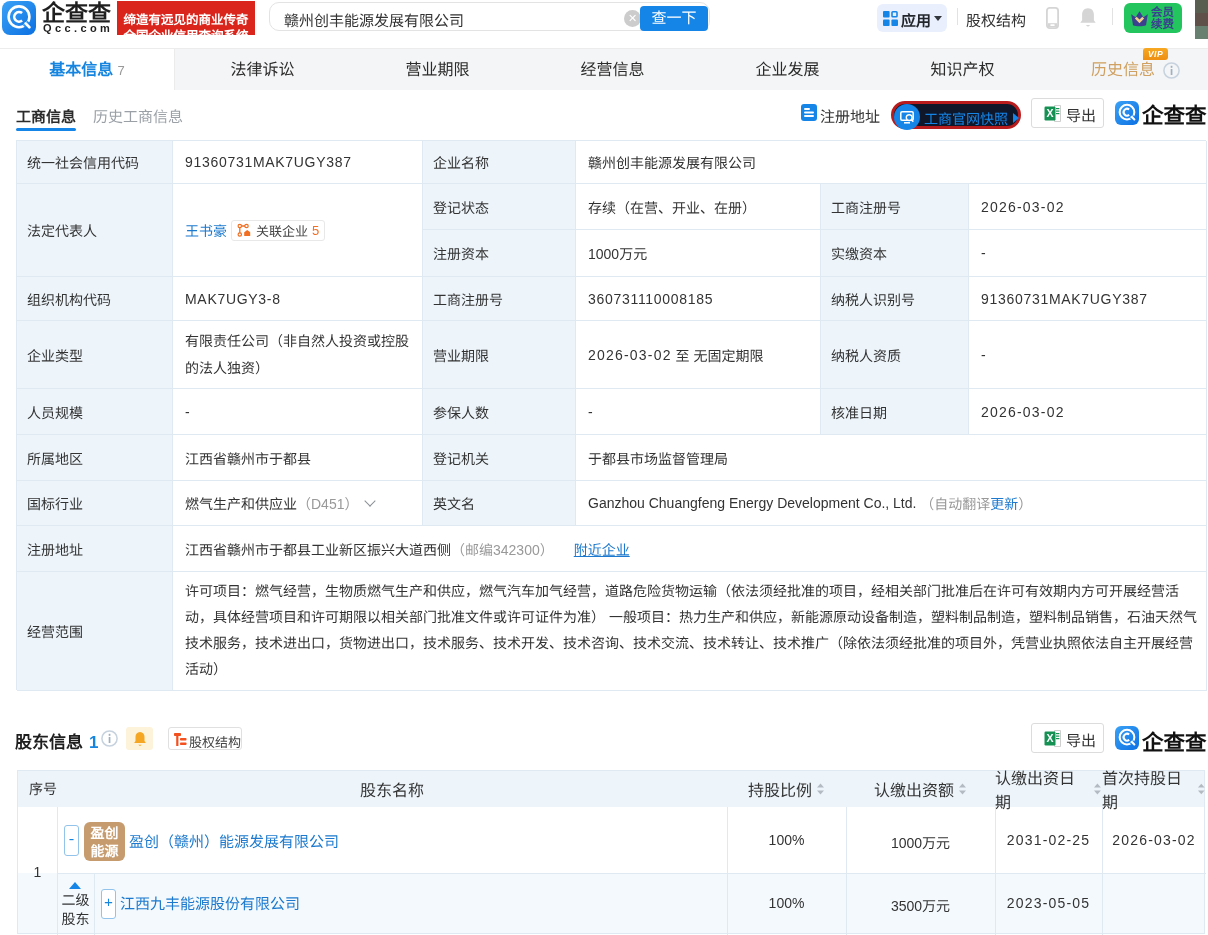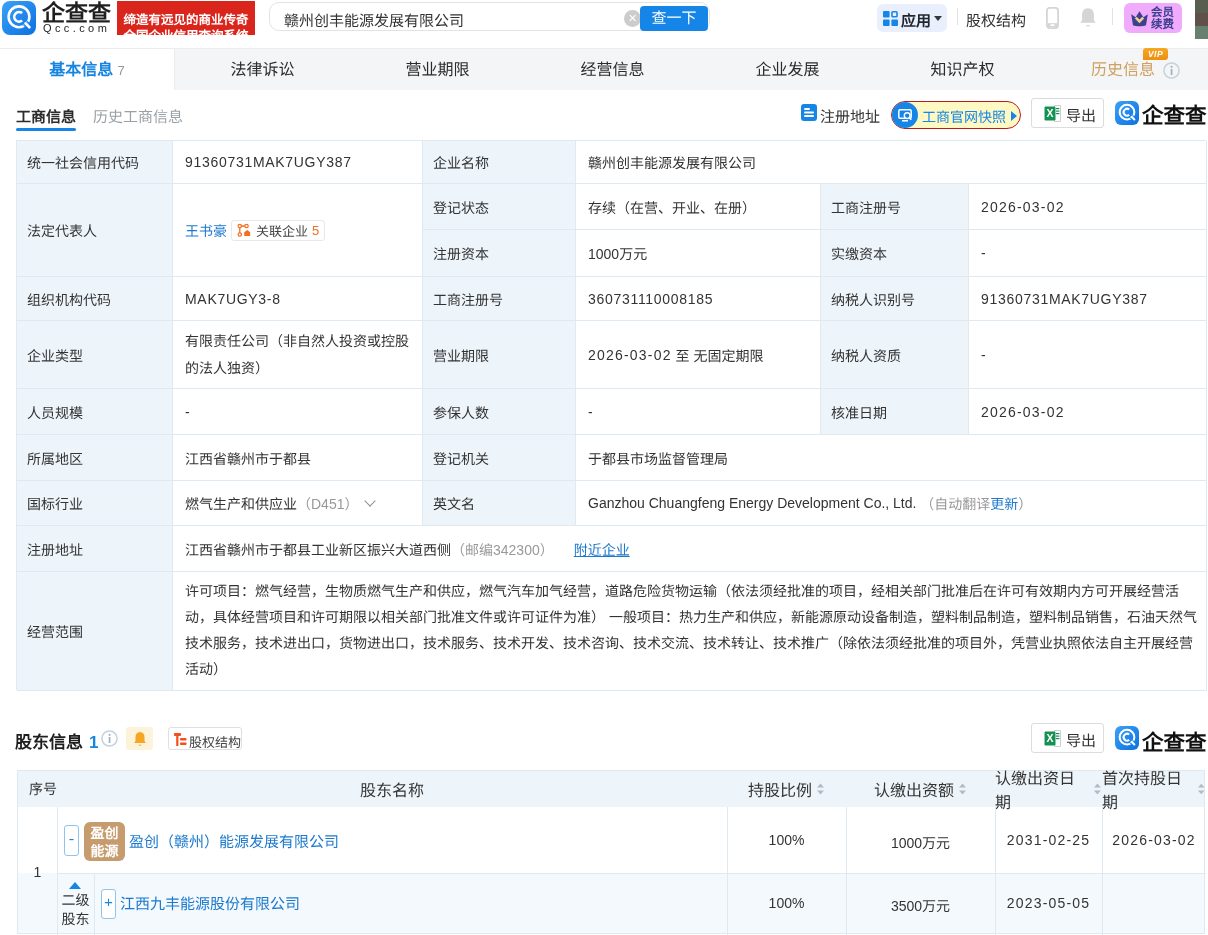--- a/index.html
+++ b/index.html
@@ -2,48 +2,48 @@
 <html lang="zh-CN"><head>
 <meta charset="utf-8">
 <style>
 *{margin:0;padding:0;box-sizing:border-box}
 html,body{width:1208px;height:935px;overflow:hidden}
 body{font-family:"Liberation Sans",sans-serif;background:#fff;color:#333;position:relative;font-size:14px}
 .abs{position:absolute}
 
 .hdr{position:absolute;left:0;top:0;width:1208px;height:48px;background:#fff}
 .logo-txt{position:absolute;left:42px;top:1px;font-size:23px;line-height:24px;font-weight:bold;color:#1f1f1f;letter-spacing:0px;white-space:nowrap}
-.logo-sub{position:absolute;left:43px;top:22px;font-size:11px;font-weight:normal;color:#1f1f1f;letter-spacing:3.4px;white-space:nowrap}
+.logo-sub{position:absolute;left:43px;top:22px;font-size:11px;font-weight:bold;color:#1f1f1f;letter-spacing:3.4px;white-space:nowrap}
 .redbadge{position:absolute;left:117px;top:1px;width:138px;height:33.5px;background:#da251c;color:#fff;font-size:12.5px;font-weight:bold;text-align:center;line-height:15.5px;padding-top:12px;white-space:nowrap}
 .search{position:absolute;left:269px;top:2px;width:441px;height:29px;border:1px solid #e3e3e3;border-radius:10px;background:#fff}
 .search .q{position:absolute;left:14px;top:6px;font-size:15px;color:#333}
 .clear{position:absolute;left:354px;top:6.5px;width:17px;height:17px;border-radius:50%;background:#ccc;color:#fff;font-size:11px;text-align:center;line-height:17px}
 .sbtn{position:absolute;left:370px;top:2.5px;width:68px;height:25px;background:#1585e8;border-radius:4px;color:#fff;font-size:15px;text-align:center;line-height:24px}
 .appbtn{position:absolute;left:877px;top:4px;width:70px;height:28px;background:#e9effc;border-radius:6px}
 .appbtn .t{position:absolute;left:24px;top:5px;font-size:15px;font-weight:bold;color:#22262c}
 .caret{position:absolute;left:57px;top:12px;width:0;height:0;border-left:4.5px solid transparent;border-right:4.5px solid transparent;border-top:5.5px solid #33373d}
 .vdiv{position:absolute;top:8px;width:1px;height:17px;background:#e2e2e2}
 .ctr{position:absolute;left:966px;top:9px;font-size:15px;color:#333}
-.vip{position:absolute;left:1124px;top:3px;width:58px;height:30px;background:#f0abfc;border-radius:6px}
+.vip{position:absolute;left:1124px;top:3px;width:58px;height:30px;background:#22c55e;border-radius:6px}
 .vip .tt{position:absolute;left:27px;font-size:11.5px;font-weight:bold;color:#3c418f;line-height:13px}
 .corner{position:absolute;left:1195px;top:0;width:13px;height:39px}
 
 .tabs{position:absolute;left:0;top:48px;width:1208px;height:42px;background:#f4f5f6;border-top:1px solid #ececec}
 .tab{position:absolute;top:0;height:42px;text-align:center;font-size:16px;color:#2b2b2b;line-height:42px}
 .tab.on{background:#fff;font-weight:bold;color:#1585e0;border-right:1px solid #ebebeb}
 .tab .n{font-size:13px;color:#999;font-weight:normal}
 .tab.his{color:#cfa061}
 .vipbadge{position:absolute;left:1143px;top:-1px;width:25px;height:12px;background:linear-gradient(180deg,#f7a823,#ee8f12);border-radius:3px 3px 3px 0;color:#fff;font-size:8.5px;font-weight:bold;font-style:italic;text-align:center;line-height:12px;letter-spacing:.5px}
 
 .tbar{position:absolute;left:0;top:90px;width:1208px;height:50px;background:#fff}
 .t1{position:absolute;left:16px;top:15px;font-size:15px;font-weight:bold;color:#2b2b2b}
 .t1u{position:absolute;left:16px;top:37.5px;width:60px;height:3px;background:#1585e8;border-radius:2px}
 .t2{position:absolute;left:93px;top:15px;font-size:15px;color:#9aa0a6}
 .wz{position:absolute;left:820px;top:15px;font-size:15px;color:#333}
-.snapbtn{position:absolute;left:891px;top:10.5px;width:130px;height:28.5px;border:1px solid #b91c1c;border-radius:15px;background:#fef9c3}
+.snapbtn{position:absolute;left:891px;top:10.5px;width:130px;height:28.5px;border:3px solid #b91c1c;border-radius:15px;background:#0f172a}
 .snapbtn .t{position:absolute;left:30px;top:4.5px;font-size:14px;color:#1585e8}
 .play{position:absolute;left:119px;top:9px;width:0;height:0;border-top:5px solid transparent;border-bottom:5px solid transparent;border-left:6.5px solid #1585e8}
 .exbtn{position:absolute;width:73px;height:30px;border:1px solid #dcdcdc;border-radius:3px;background:#fff}
 .exbtn .t{position:absolute;left:34px;top:5px;font-size:15px;color:#333}
 .qlogo2{position:absolute;font-size:21.5px;font-weight:bold;color:#111;letter-spacing:0px;white-space:nowrap}
 </style>
 </head>
 <body>
 <style>
 

